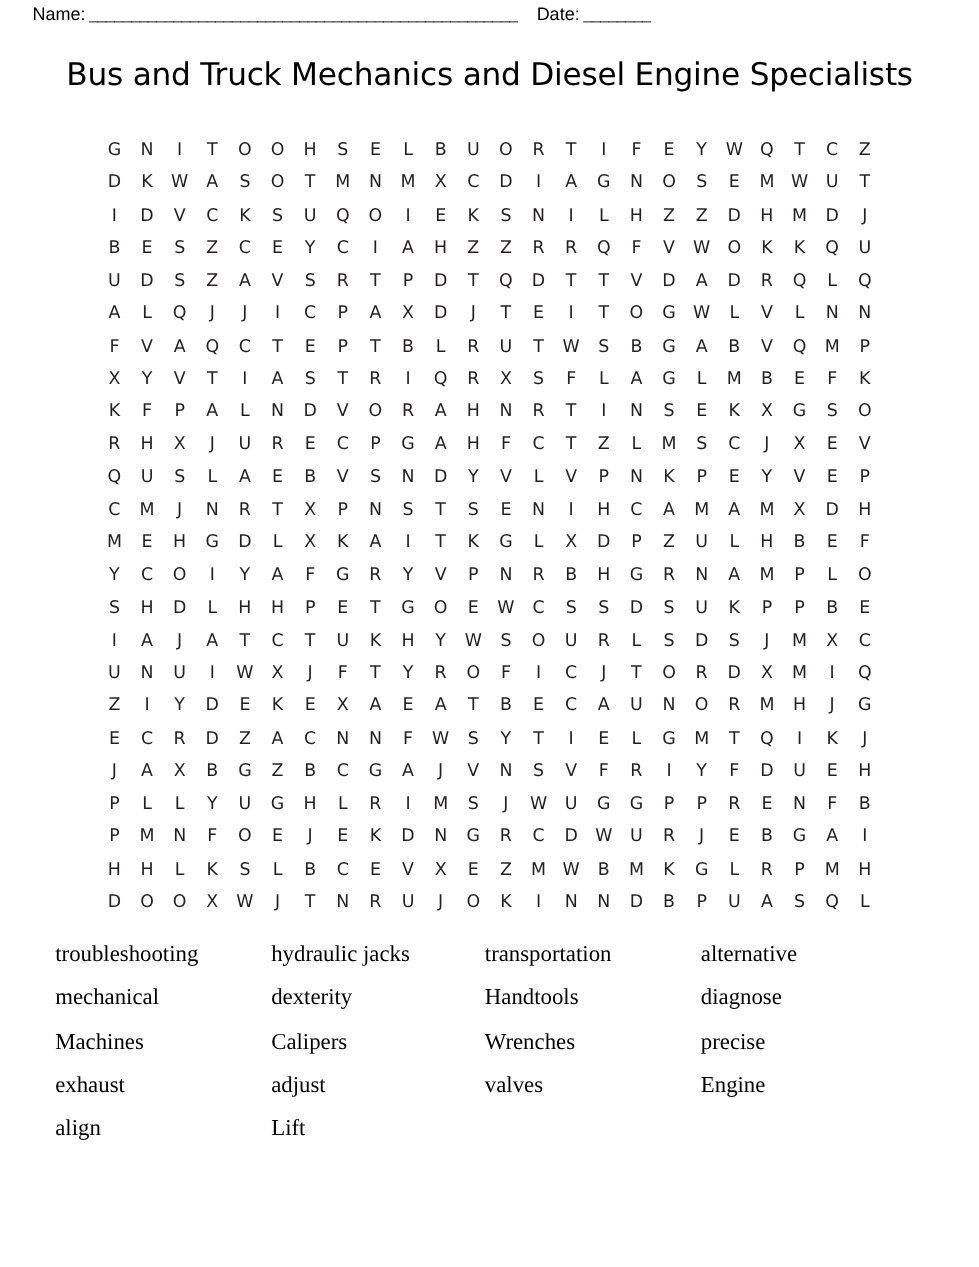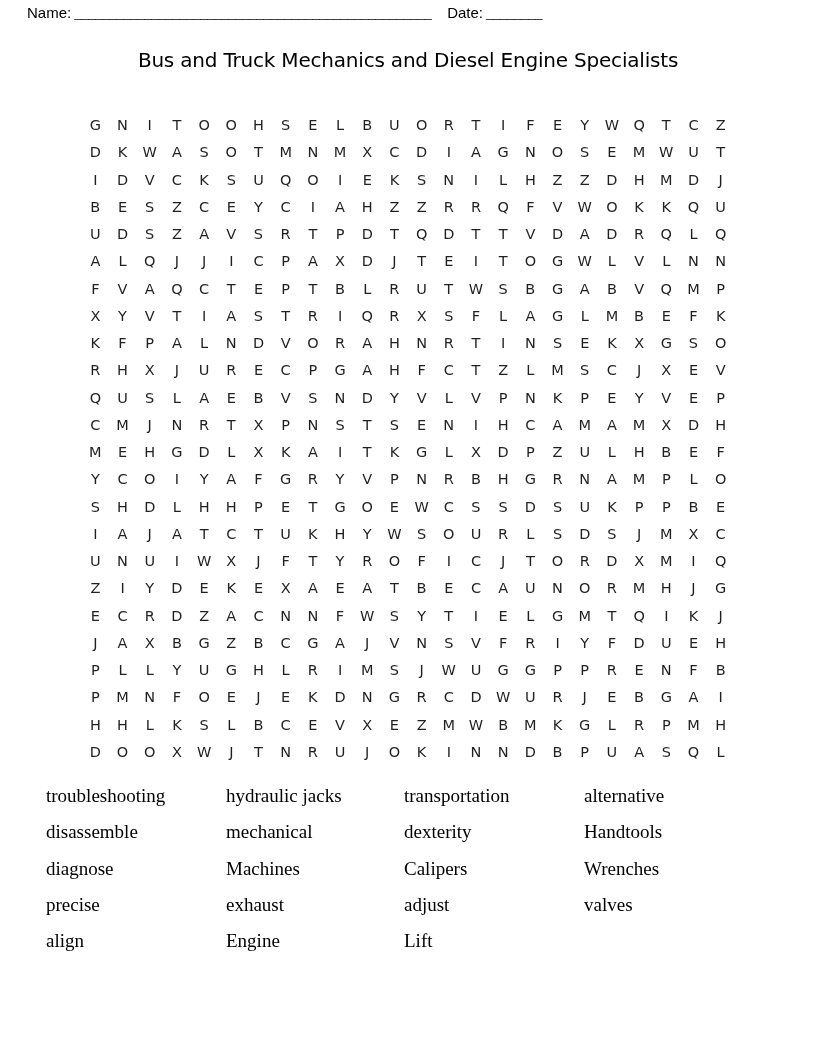--- a/index.html
+++ b/index.html
@@ -54,21 +54,21 @@
   }
 
   
   .puzzle-title {
     position: absolute;
     top: 48px;
     left: 0;
     width: 816px;
     text-align: center;
     font-family: "DejaVu Sans", sans-serif;
-    font-size: 20px;
+    font-size: 26px;
     font-weight: 400;
     letter-spacing: -0.2px;
     white-space: nowrap;
   }
 
   
   .grid-wrap {
     position: absolute;
     top: 112px;
     left: 0;
@@ -703,28 +703,27 @@
       <div class="cell">Q</div>
       <div class="cell">L</div>
     </div>
 </div>
 
 <div class="wordlist" id="wordlist">
     <div class="word">troubleshooting</div>
     <div class="word">hydraulic jacks</div>
     <div class="word">transportation</div>
     <div class="word">alternative</div>
-    <div class="word">disassemble</div>
     <div class="word">mechanical</div>
     <div class="word">dexterity</div>
     <div class="word">Handtools</div>
     <div class="word">diagnose</div>
     <div class="word">Machines</div>
     <div class="word">Calipers</div>
     <div class="word">Wrenches</div>
     <div class="word">precise</div>
     <div class="word">exhaust</div>
     <div class="word">adjust</div>
     <div class="word">valves</div>
+    <div class="word">Engine</div>
     <div class="word">align</div>
-    <div class="word">Engine</div>
     <div class="word">Lift</div>
   </div>
 
 </body></html>

